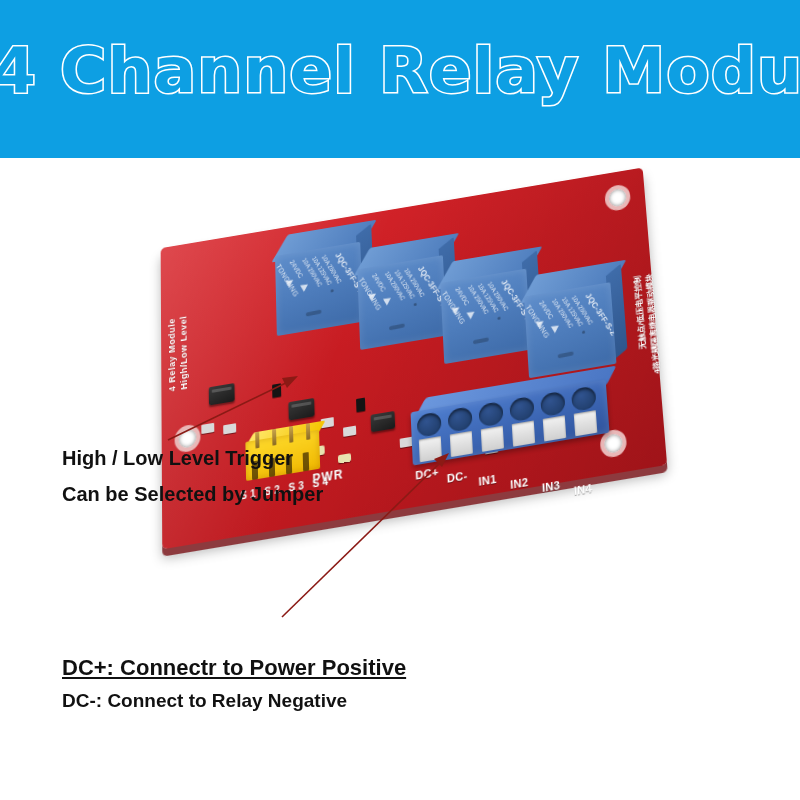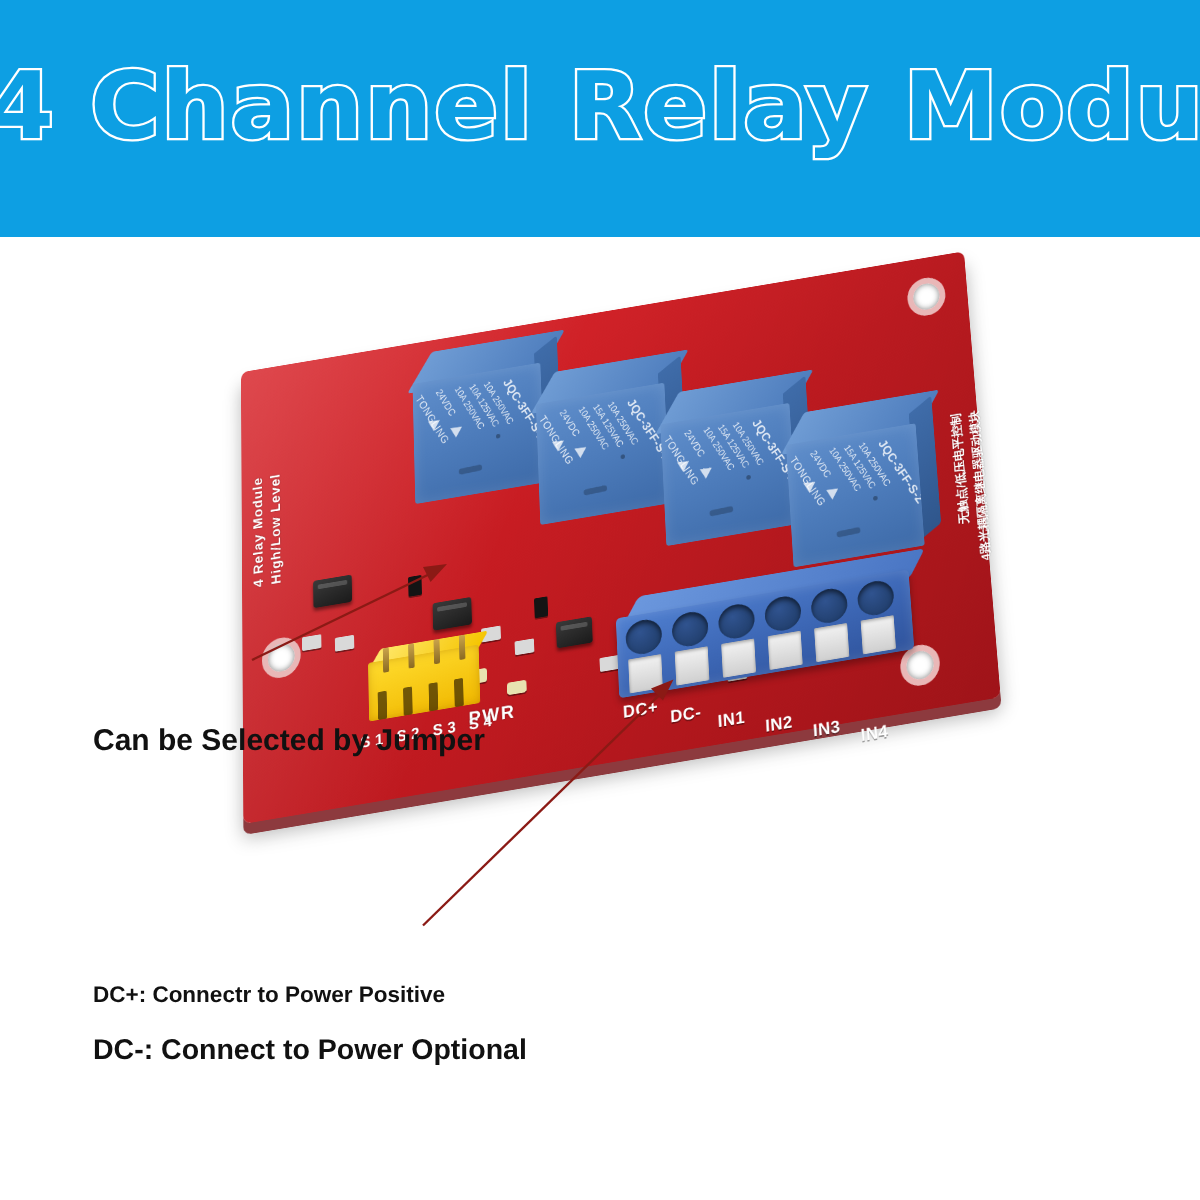--- a/index.html
+++ b/index.html
@@ -228,21 +228,21 @@
   .anno {
     position: absolute;
     color: #111111;
     font-family: "Liberation Sans", sans-serif;
     font-weight: 700;
     white-space: nowrap;
   }
   #anno-trigger-1 { left: 62px; top: 447px; font-size: 20px; }
   #anno-trigger-2 { left: 62px; top: 483px; font-size: 20px; }
   #anno-input-title { left: 70px; top: 607px; font-size: 23px; }
-  #anno-line-1 { left: 62px; top: 655px; font-size: 15px; }
+  #anno-line-1 { left: 62px; top: 655px; font-size: 22px; text-decoration: underline; }
   #anno-line-2 { left: 62px; top: 690px; font-size: 19px; }
   #anno-line-3 { left: 62px; top: 725px; font-size: 19px; }
 </style>
 </head>
 <body>
 
 <div id="page">
 
   <div id="banner">
     <div id="banner-title">4 Channel Relay Module</div>
@@ -391,18 +391,19 @@
 
   <svg id="leaders" viewBox="0 0 800 800">
 
     <line x1="168" y1="440" x2="292" y2="380" stroke="#8b1a15" stroke-width="1.6"></line>
     <polygon points="298,376 282,378 287,388" fill="#8b1a15"></polygon>
 
     <line x1="282" y1="617" x2="443" y2="460" stroke="#8b1a15" stroke-width="1.6"></line>
     <polygon points="449,453 434,459 442,467" fill="#8b1a15"></polygon>
   </svg>
 
+  <div class="anno" id="anno-trigger-1">High / Low Level Trigger</div>
   <div class="anno" id="anno-trigger-2">Can be Selected by Jumper</div>
 
   <div class="anno" id="anno-line-1">DC+: Connectr to Power Positive</div>
-  <div class="anno" id="anno-line-2">DC-: Connect to Power Optional</div>
+  <div class="anno" id="anno-line-2">DC-: Connect to Relay Negative</div>
 
 </div>
 
 </body></html>

